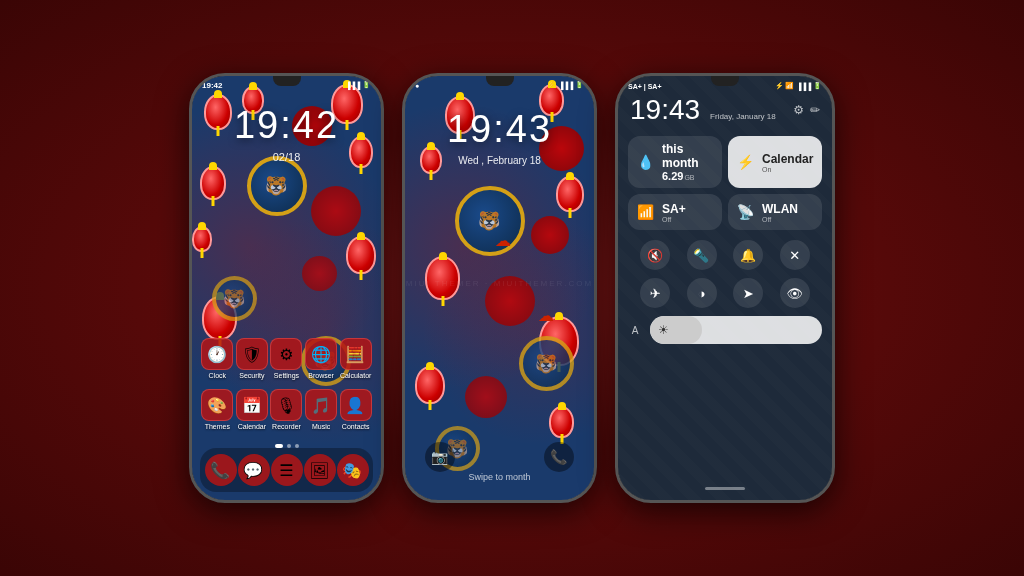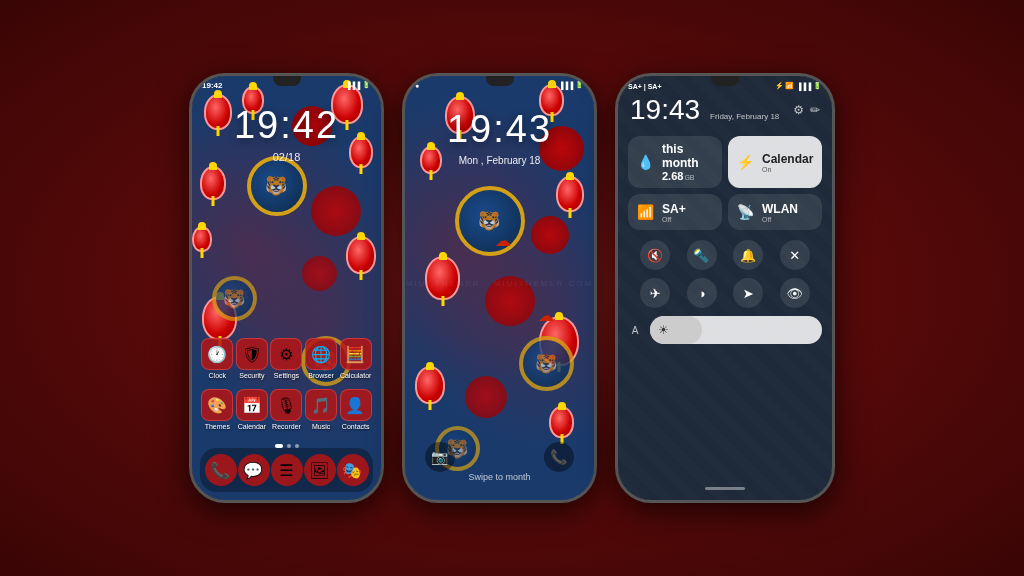--- a/index.html
+++ b/index.html
@@ -668,21 +668,21 @@
       <span style="color:white;font-size:7px;">●</span>
       <div class="status-icons">
         <span style="color:white;font-size:7px;">⚡</span>
         <span style="color:white;font-size:7px;">▐▐▐</span>
         <span style="color:white;font-size:7px;">🔋</span>
       </div>
     </div>
 
     <div class="screen-time" style="top:32px;">
       <div class="time-display">19:43</div>
-      <div class="date-display" style="font-size:10px;margin-top:4px;">Mon , February 18</div>
+      <div class="date-display" style="font-size:10px;margin-top:4px;">Wed , February 18</div>
     </div>
 
     <div class="swipe-unlock">Swipe to month</div>
 
     <div class="lock-bottom-icons">
       <div class="lock-bottom-icon">📷</div>
       <div class="lock-bottom-icon">📞</div>
     </div>
 
     <div class="watermark">MIUI THEMER · MIUITHEMER.COM</div>
@@ -698,36 +698,36 @@
         <span class="cc-status-icon">⚡</span>
         <span class="cc-status-icon">📶</span>
         <span class="cc-status-icon">▐▐▐</span>
         <span class="cc-status-icon">🔋</span>
       </div>
     </div>
 
     <div class="cc-time-row">
       <div style="display:flex;align-items:baseline;gap:4px;">
         <span class="cc-time">19:43</span>
-        <span class="cc-date">Friday, February 18</span>
+        <span class="cc-date">Friday, January 18</span>
       </div>
       <div class="cc-time-icons">
         <span class="cc-time-icon">⚙</span>
         <span class="cc-time-icon">✏</span>
       </div>
     </div>
 
     <div class="cc-tiles">
 
       <div class="cc-tile">
         <div class="cc-tile-icon" style="color:#5bc8f5;">💧</div>
         <div class="cc-tile-text">
           <div class="cc-tile-label">this month</div>
           <div style="display:flex;align-items:baseline;gap:1px;">
-            <span class="cc-tile-value">2.68</span>
+            <span class="cc-tile-value">6.29</span>
             <span class="cc-tile-unit">GB</span>
           </div>
         </div>
       </div>
 
       <div class="cc-tile active">
         <div class="cc-tile-icon active" style="color:#1a6ab5;">⚡</div>
         <div class="cc-tile-text">
           <div class="cc-tile-label">Calendar</div>
           <div class="cc-tile-sublabel">On</div>

